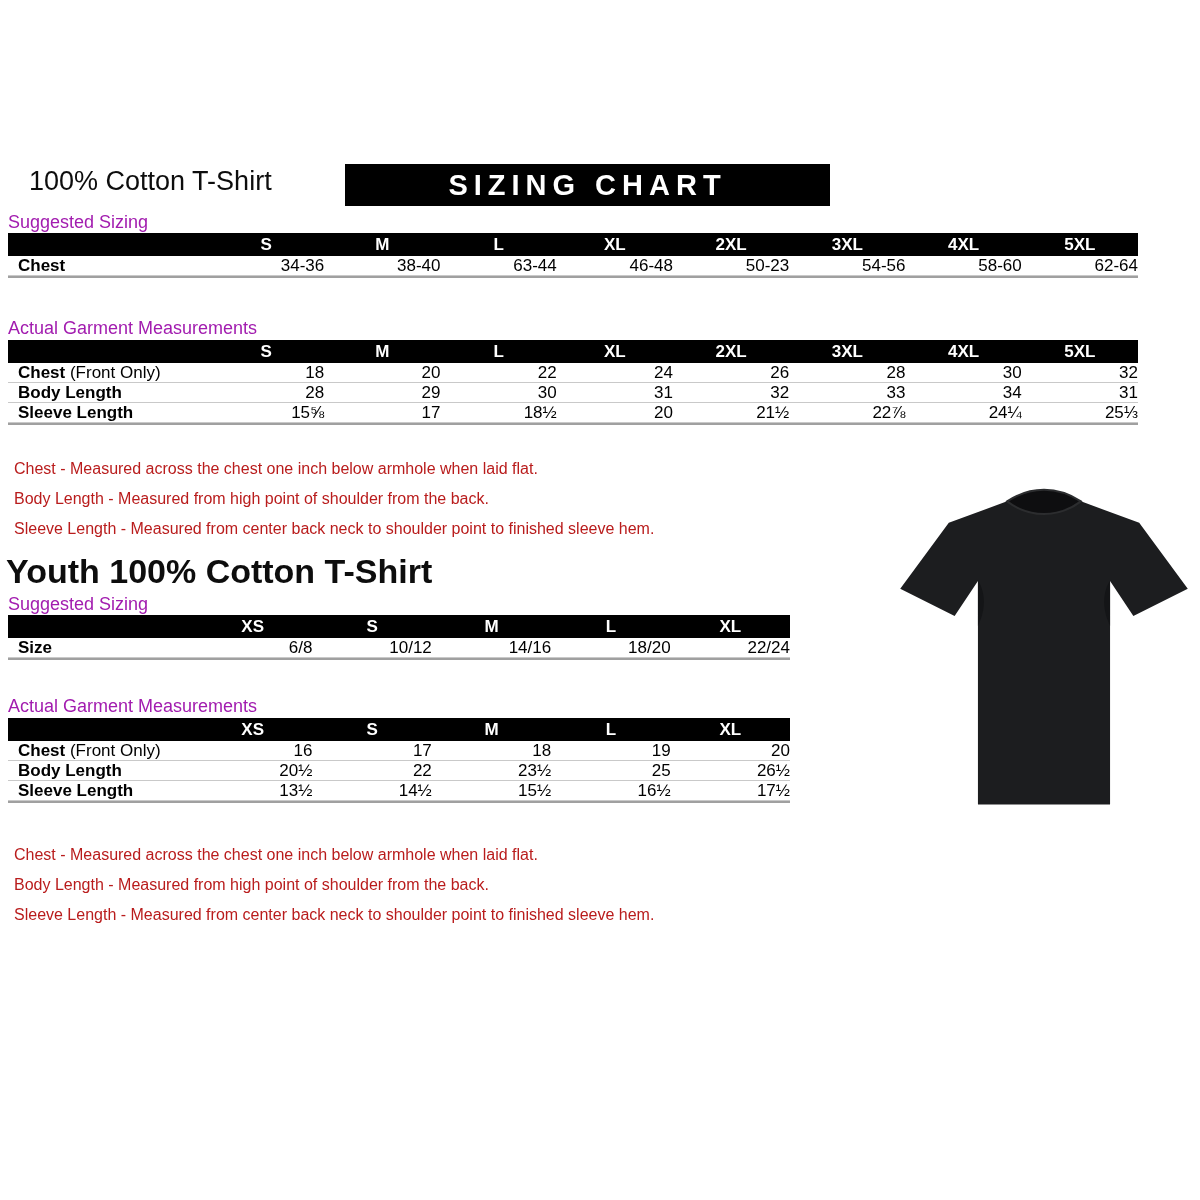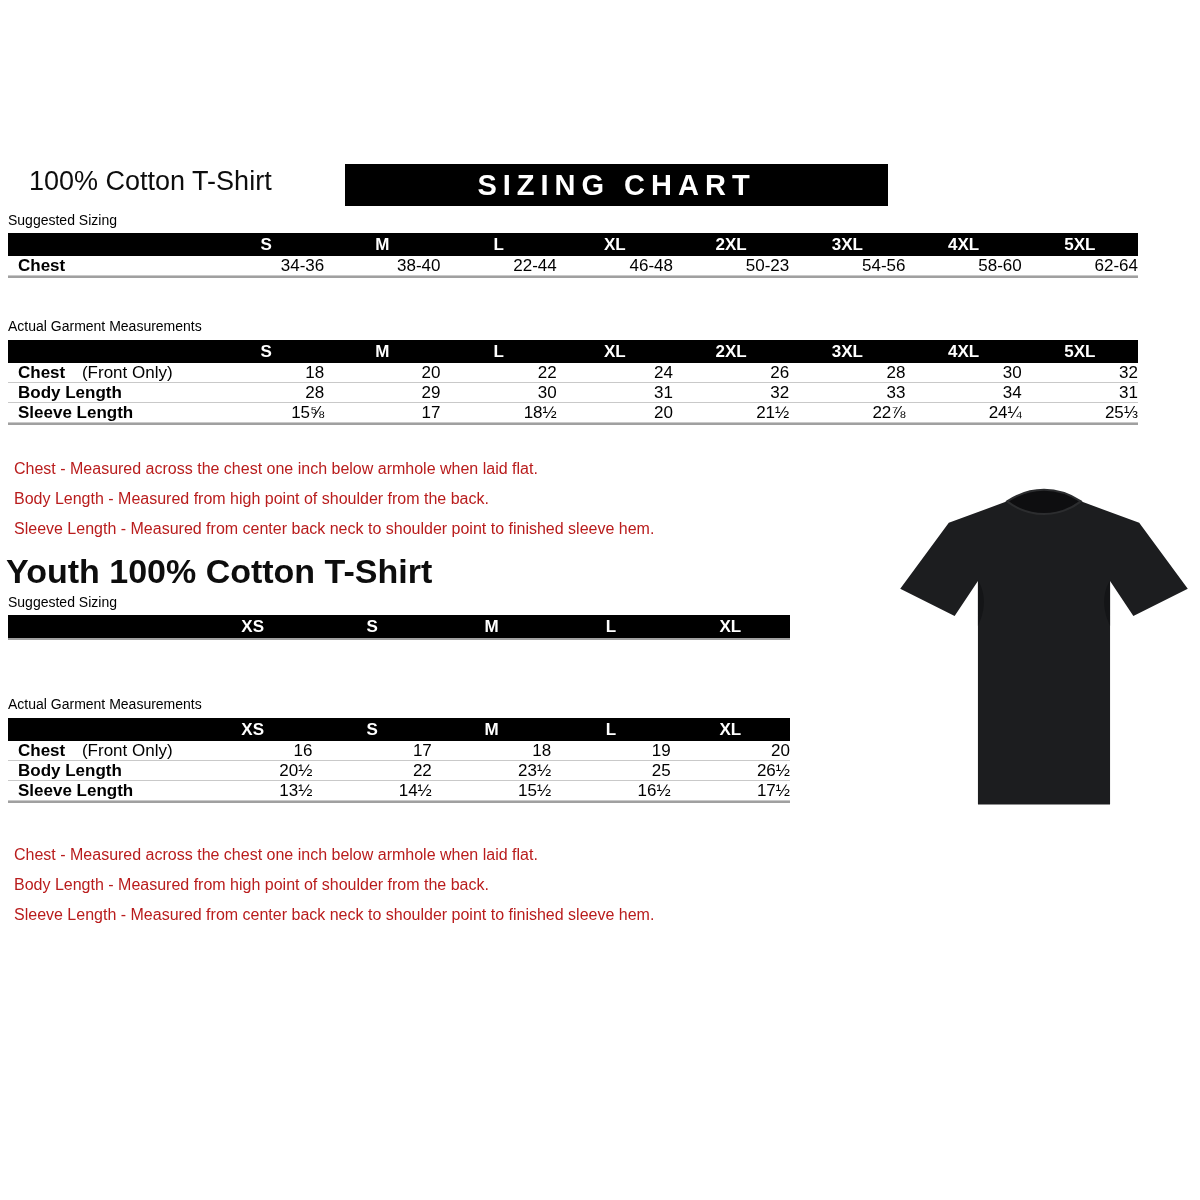--- a/index.html
+++ b/index.html
@@ -13,64 +13,64 @@
   }
   .abs { position:absolute; }
 
   .page-title { font-size:27px; font-weight:400; color:#0d0d0d; }
   .banner {
     background:#000; color:#fff;
     text-align:center;
     font-size:29px; font-weight:700; letter-spacing:6px;
     line-height:42px; height:42px;
   }
-  .section-label { font-size:14px; color:#000000; }
+  .section-label { font-size:18px; color:#a21caf; }
   .youth-title { font-size:34px; font-weight:700; color:#0d0d0d; }
 
   .table { border-bottom:2px solid #a0a0a0; }
   .trow { display:grid; align-items:center; }
   .acols { grid-template-columns:200px repeat(8, 1fr); }
   .ycols { grid-template-columns:185px repeat(5, 1fr); }
   .thead { background:#000; color:#fff; height:23px; font-size:17px; font-weight:700; }
   .th { text-align:center; line-height:23px; }
   .drow { height:20px; font-size:17px; border-bottom:1px solid #c9c9c9; }
   .tlabel { padding-left:10px; white-space:nowrap; }
   .lb { font-weight:700; }
-  .ls { font-weight:400;padding-left:12px; }
+  .ls { font-weight:400; }
   .td { text-align:right; }
 
   .note { font-size:16px; color:#b91c1c; white-space:nowrap; }
 
   .tshirt-wrap { width:292px; height:340px; }
 </style>
 </head>
 <body>
 
 <div class="abs page-title" style="left:29px; top:166px;">100% Cotton T-Shirt</div>
-<div class="abs banner" style="left:345px; top:164px; width:543px;">SIZING CHART</div>
+<div class="abs banner" style="left:345px; top:164px; width:485px;">SIZING CHART</div>
 
 <div class="abs section-label" style="left:8px; top:212px;">Suggested Sizing</div>
 
 <div class="abs table" style="left:8px; top:233px; width:1130px;">
   <div class="trow acols thead">
     <div class="th"></div>
     <div class="th">S</div>
     <div class="th">M</div>
     <div class="th">L</div>
     <div class="th">XL</div>
     <div class="th">2XL</div>
     <div class="th">3XL</div>
     <div class="th">4XL</div>
     <div class="th">5XL</div>
   </div>
   <div class="trow acols drow">
     <div class="tlabel"><span class="lb">Chest</span><span class="ls"></span></div>
     <div class="td">34-36</div>
     <div class="td">38-40</div>
-    <div class="td">22-44</div>
+    <div class="td">63-44</div>
     <div class="td">46-48</div>
     <div class="td">50-23</div>
     <div class="td">54-56</div>
     <div class="td">58-60</div>
     <div class="td">62-64</div>
   </div>
 </div>
 
 <div class="abs section-label" style="left:8px; top:318px;">Actual Garment Measurements</div>
 
@@ -130,20 +130,28 @@
 <div class="abs section-label" style="left:8px; top:594px;">Suggested Sizing</div>
 
 <div class="abs table" style="left:8px; top:615px; width:782px;">
   <div class="trow ycols thead">
     <div class="th"></div>
     <div class="th">XS</div>
     <div class="th">S</div>
     <div class="th">M</div>
     <div class="th">L</div>
     <div class="th">XL</div>
+  </div>
+  <div class="trow ycols drow">
+    <div class="tlabel"><span class="lb">Size</span><span class="ls"></span></div>
+    <div class="td">6/8</div>
+    <div class="td">10/12</div>
+    <div class="td">14/16</div>
+    <div class="td">18/20</div>
+    <div class="td">22/24</div>
   </div>
 </div>
 
 <div class="abs section-label" style="left:8px; top:696px;">Actual Garment Measurements</div>
 
 <div class="abs table" style="left:8px; top:718px; width:782px;">
   <div class="trow ycols thead">
     <div class="th"></div>
     <div class="th">XS</div>
     <div class="th">S</div>

